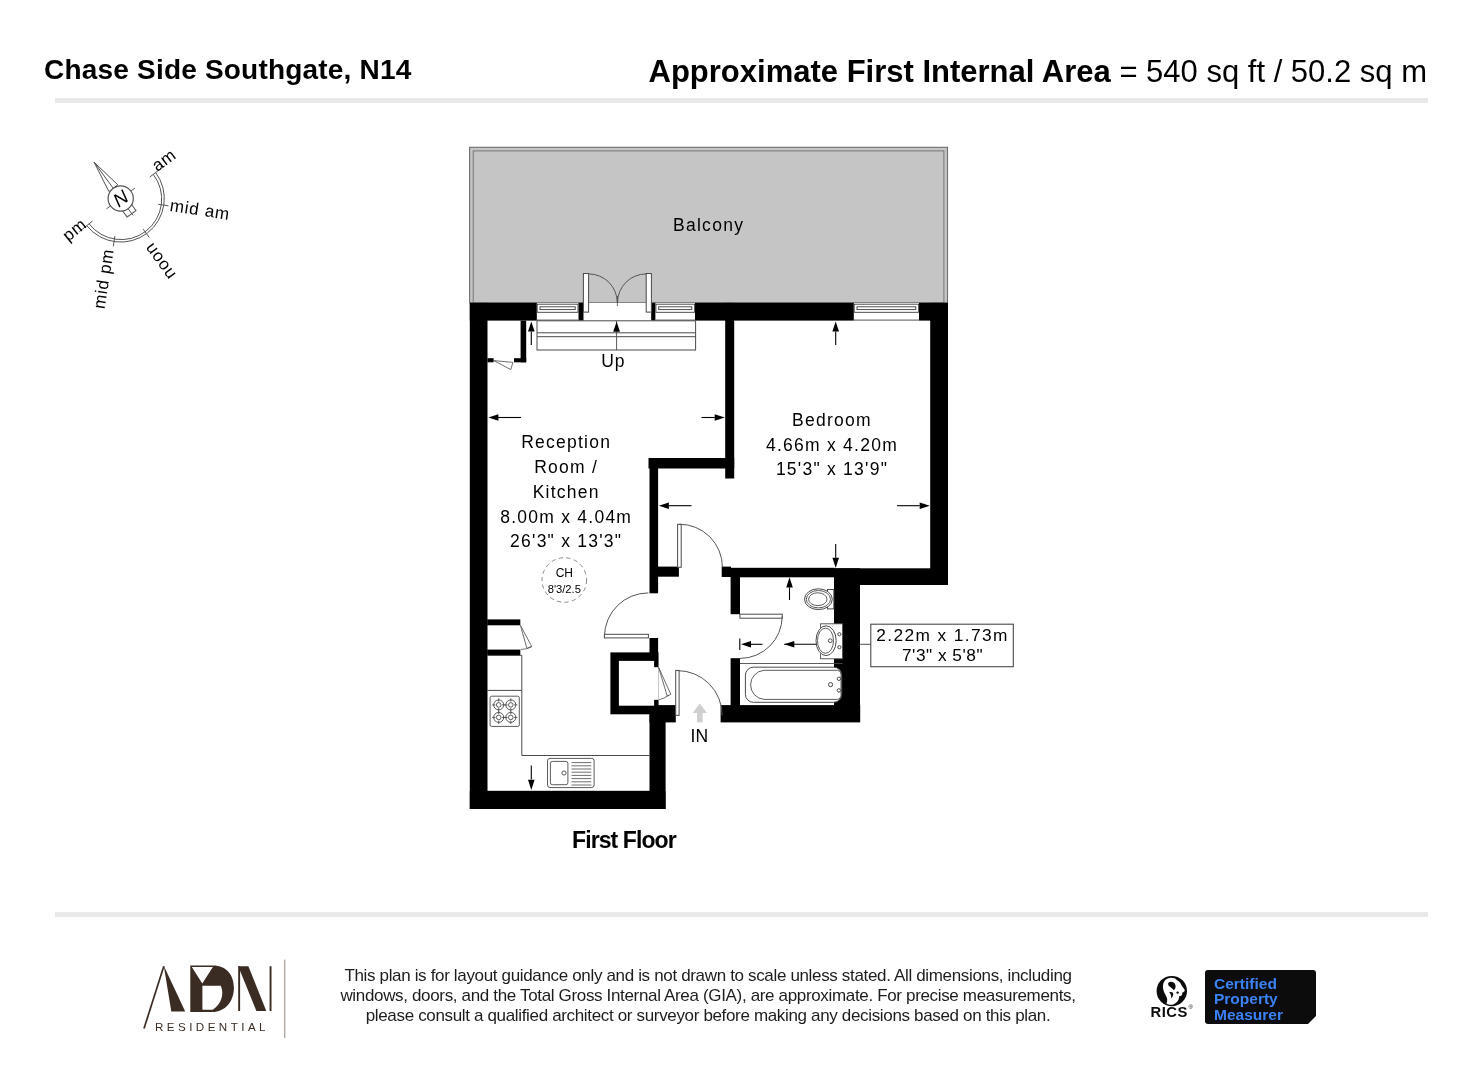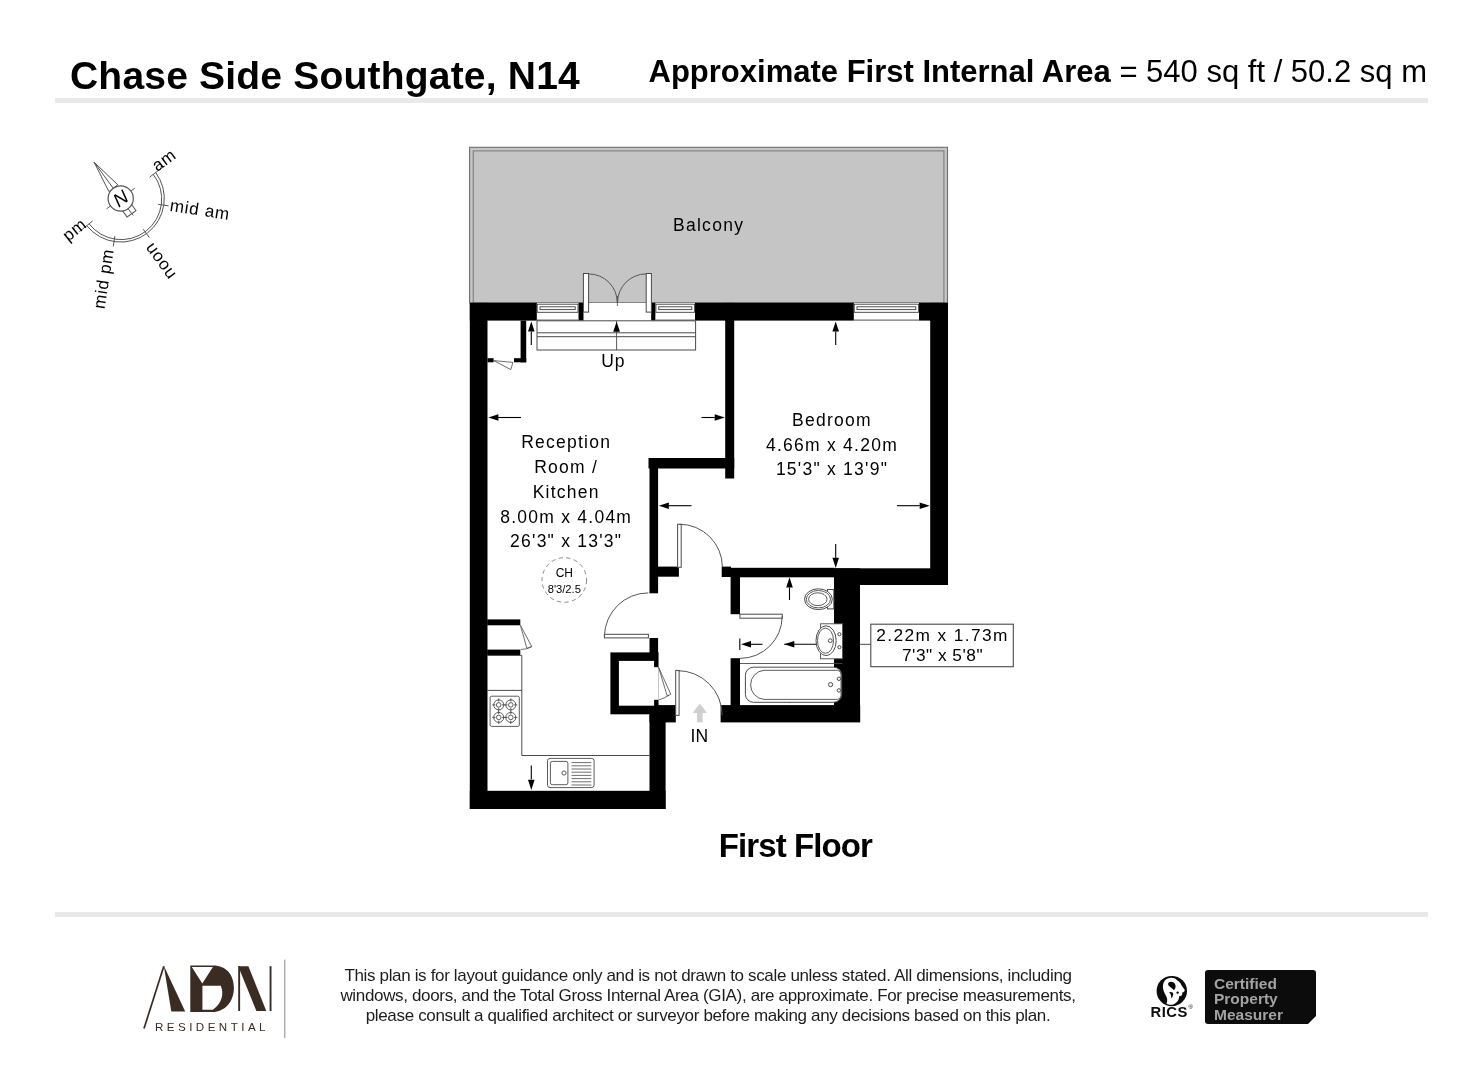--- a/index.html
+++ b/index.html
@@ -2,33 +2,33 @@
 <html><head>
 <meta charset="utf-8">
 <style>
 html,body{margin:0;padding:0;background:#fff;}
 body{width:1482px;height:1080px;position:relative;overflow:hidden;font-family:"Liberation Sans",sans-serif;color:#000;}
 .abs{position:absolute;}
 </style>
 </head>
 <body>
 
-<div class="abs" style="left:70px;top:54px;font-size:39px;font-weight:bold;letter-spacing:0.2px;">Chase Side Southgate, N14</div>
+<div class="abs" style="left:44px;top:54px;font-size:28px;font-weight:bold;letter-spacing:0.2px;">Chase Side Southgate, N14</div>
 
 <div class="abs" style="right:55px;top:54px;font-size:31px;"><b>Approximate First Internal Area</b> = 540 sq ft / 50.2 sq m</div>
 
 <div class="abs" style="left:55px;top:98px;width:1373px;height:5px;background:#e9e9e9;"></div>
 
-<div class="abs" style="left:572px;top:827px;width:300px;text-align:right;font-size:33px;letter-spacing:-0.9px;font-weight:bold;">First Floor</div>
+<div class="abs" style="left:572px;top:827px;width:300px;text-align:left;font-size:23px;letter-spacing:-0.9px;font-weight:bold;">First Floor</div>
 
 <div class="abs" style="left:55px;top:912px;width:1373px;height:5px;background:#e9e9e9;"></div>
 
 <div class="abs" style="left:248px;top:966px;width:920px;text-align:center;font-size:17px;letter-spacing:-0.34px;line-height:19.9px;color:#1d1d1d;white-space:nowrap;">This plan is for layout guidance only and is not drawn to scale unless stated. All dimensions, including<br>windows, doors, and the Total Gross Internal Area (GIA), are approximate. For precise measurements,<br>please consult a qualified architect or surveyor before making any decisions based on this plan.</div>
 
-<div class="abs" style="left:1205px;top:970px;width:111px;height:54px;background:#0c0c0c;border-radius:3px;color:#a3a3a3;font-weight:bold;font-size:15.5px;line-height:15.4px;padding:0;">
+<div class="abs" style="left:1205px;top:970px;width:111px;height:54px;background:#0c0c0c;border-radius:3px;color:#3b82f6;font-weight:bold;font-size:15.5px;line-height:15.4px;padding:0;">
     <div style="padding:6px 0 0 9px;">Certified<br>Property<br>Measurer</div>
   </div>
 
 <div class="abs" style="left:1308px;top:1016px;width:0;height:0;border-left:8px solid transparent;border-bottom:8px solid #fff;"></div>
 
 <svg class="abs" style="left:0;top:0;" width="1482" height="1080" viewBox="0 0 1482 1080" fill="none">
 
 <g>
 <rect x="469.6" y="147.3" width="477.9" height="155.5" fill="#c5c5c5" stroke="#6e6e6e" stroke-width="1.1"></rect>
 <rect x="473.2" y="150.9" width="470.7" height="151.9" fill="none" stroke="#6e6e6e" stroke-width="0.9"></rect>

